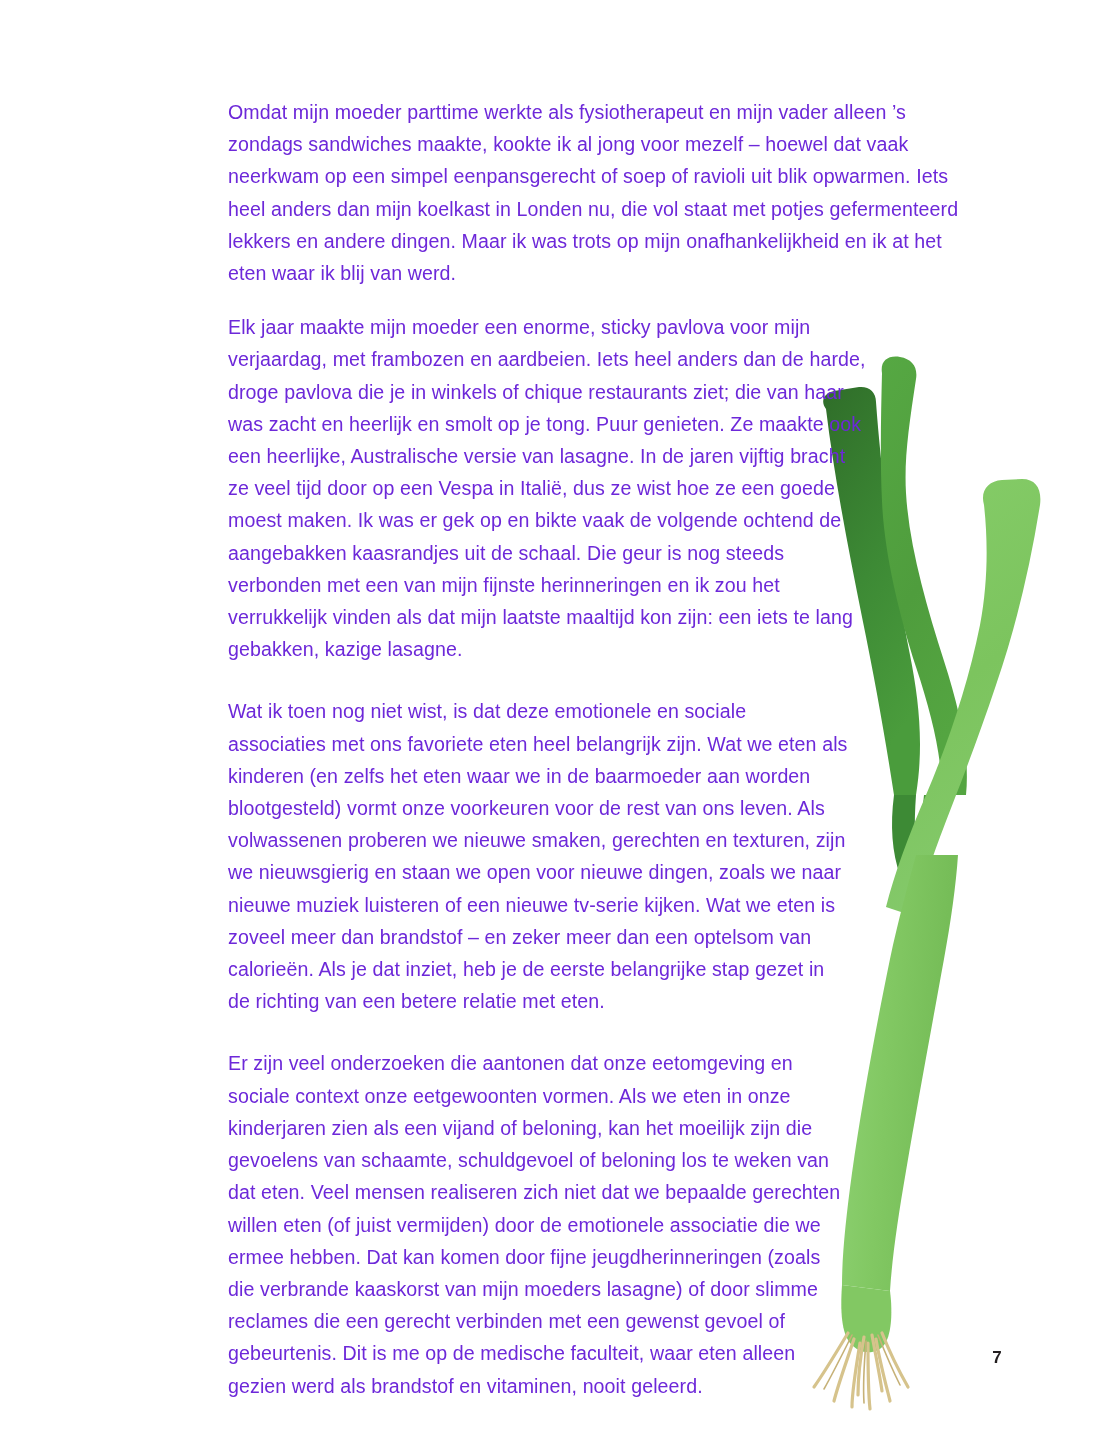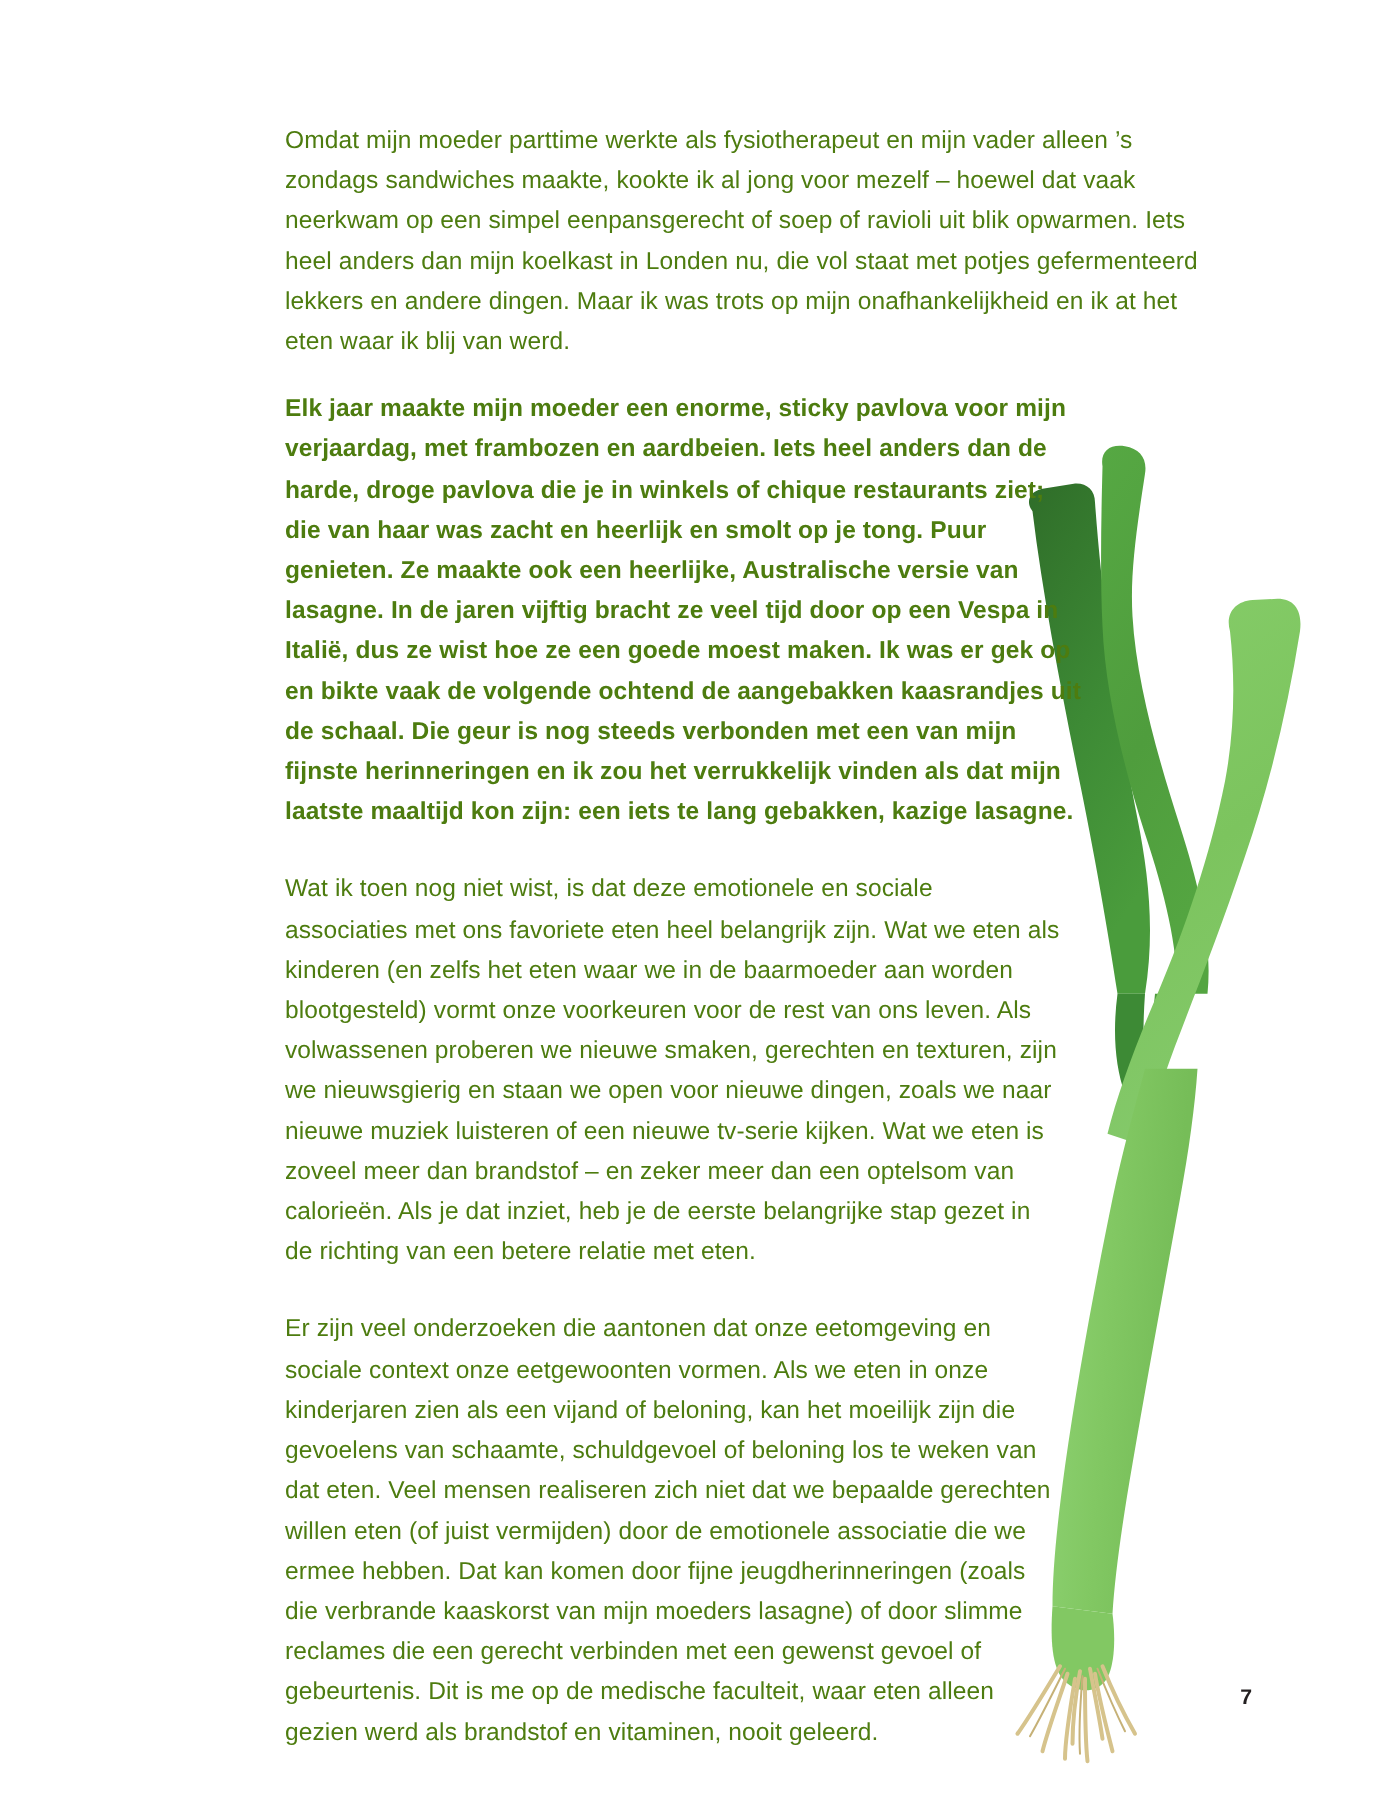--- a/index.html
+++ b/index.html
@@ -36,31 +36,31 @@
   .text-column {
     position: absolute;
     left: 228px;
     top: 96px;
     width: 752px;
   }
   .para {
     margin: 0 0 22px 0;
     font-size: 19.6px;
     line-height: 32.2px;
-    color: #4d7c0f;
+    color: #6d28d9;
     letter-spacing: 0.005em;
     font-weight: 400;
     white-space: pre-line;
     -webkit-font-smoothing: antialiased;
   }
   .para:last-child { margin-bottom: 0; }
 
   
   .para.w-full  { width: 752px; }
-  .para.w-mid   { width: 640px; font-weight: bold; }
+  .para.w-mid   { width: 640px; }
   .para.w-short { width: 620px; margin-top: 30px; }
 
   
   .page-number {
     position: absolute;
     right: 97px;
     top: 1348px;
     font-size: 17px;
     font-weight: 700;
     color: #231f20;

